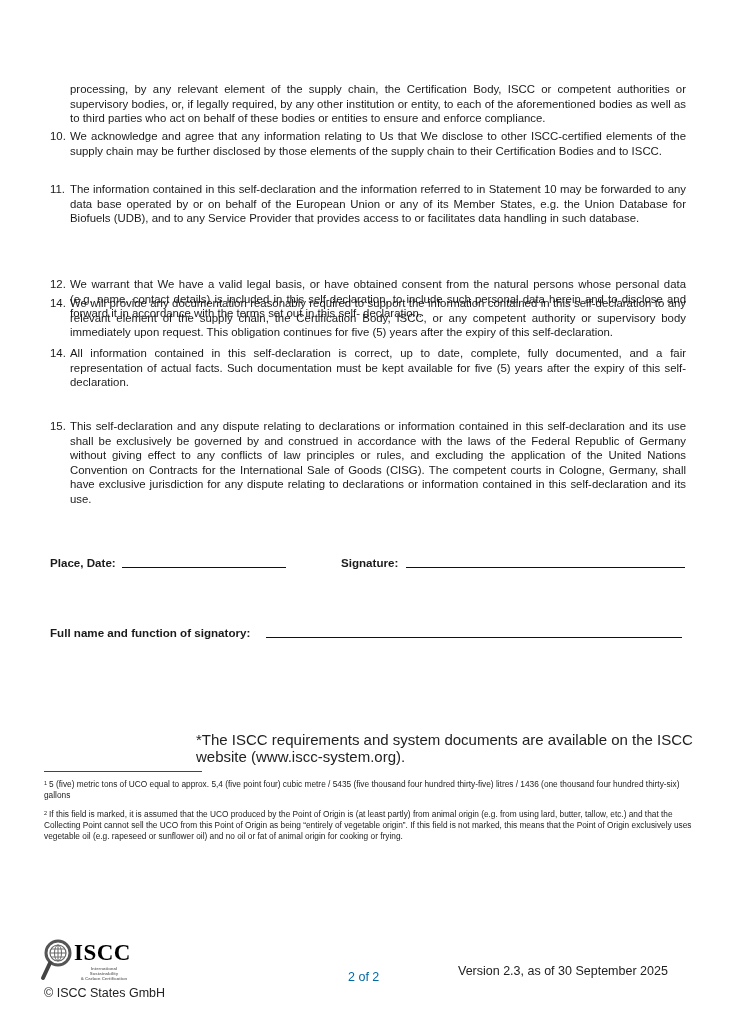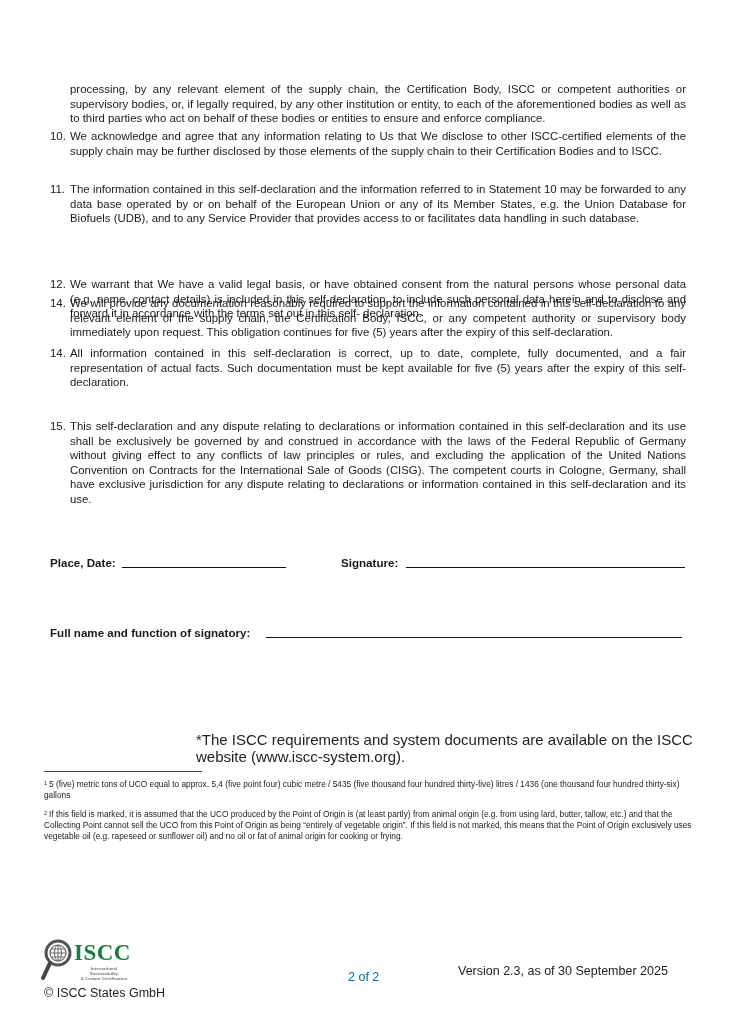--- a/index.html
+++ b/index.html
@@ -15,21 +15,21 @@
 
   .website-note { position: absolute; left: 196px; top: 731px; font-size: 15px; color: #222; }
 
   .fn-sep { position: absolute; left: 44px; top: 771px; width: 158px; border-top: 0.8px solid #444; }
   .footnote { position: absolute; left: 44px; width: 650px; font-size: 8.3px; line-height: 11.2px; color: #222; }
   .footnote sup { font-size: 5.5px; vertical-align: top; position: relative; top: -1px; margin-right: 2px; }
   .footnote .ind { padding-left: 6px; }
   .footnote b { font-weight: bold; }
 
   .logo { position: absolute; left: 40px; top: 938px; width: 120px; height: 44px; }
-  .logo-word { position: absolute; left: 34px; top: 2px; font-family: "Liberation Serif", serif; font-weight: bold; font-size: 23px; color: #15803d; letter-spacing: 0.5px; }
+  .logo-word { position: absolute; left: 34px; top: 2px; font-family: "Liberation Serif", serif; font-weight: bold; font-size: 23px; color: #000000; letter-spacing: 0.5px; }
   .logo-sub { position: absolute; left: 36px; top: 28px; font-size: 4.4px; line-height: 5px; color: #777; font-weight: bold; text-align: center; width: 56px; }
   .copyright { position: absolute; left: 44px; top: 986px; font-size: 12.5px; color: #222; }
   .page-num { position: absolute; left: 348px; top: 970px; font-size: 12.5px; color: #0369a1; }
   .version { position: absolute; left: 458px; top: 964px; font-size: 12.5px; color: #222; }
 </style>
 </head>
 <body>
 
 <div class="page">
 

